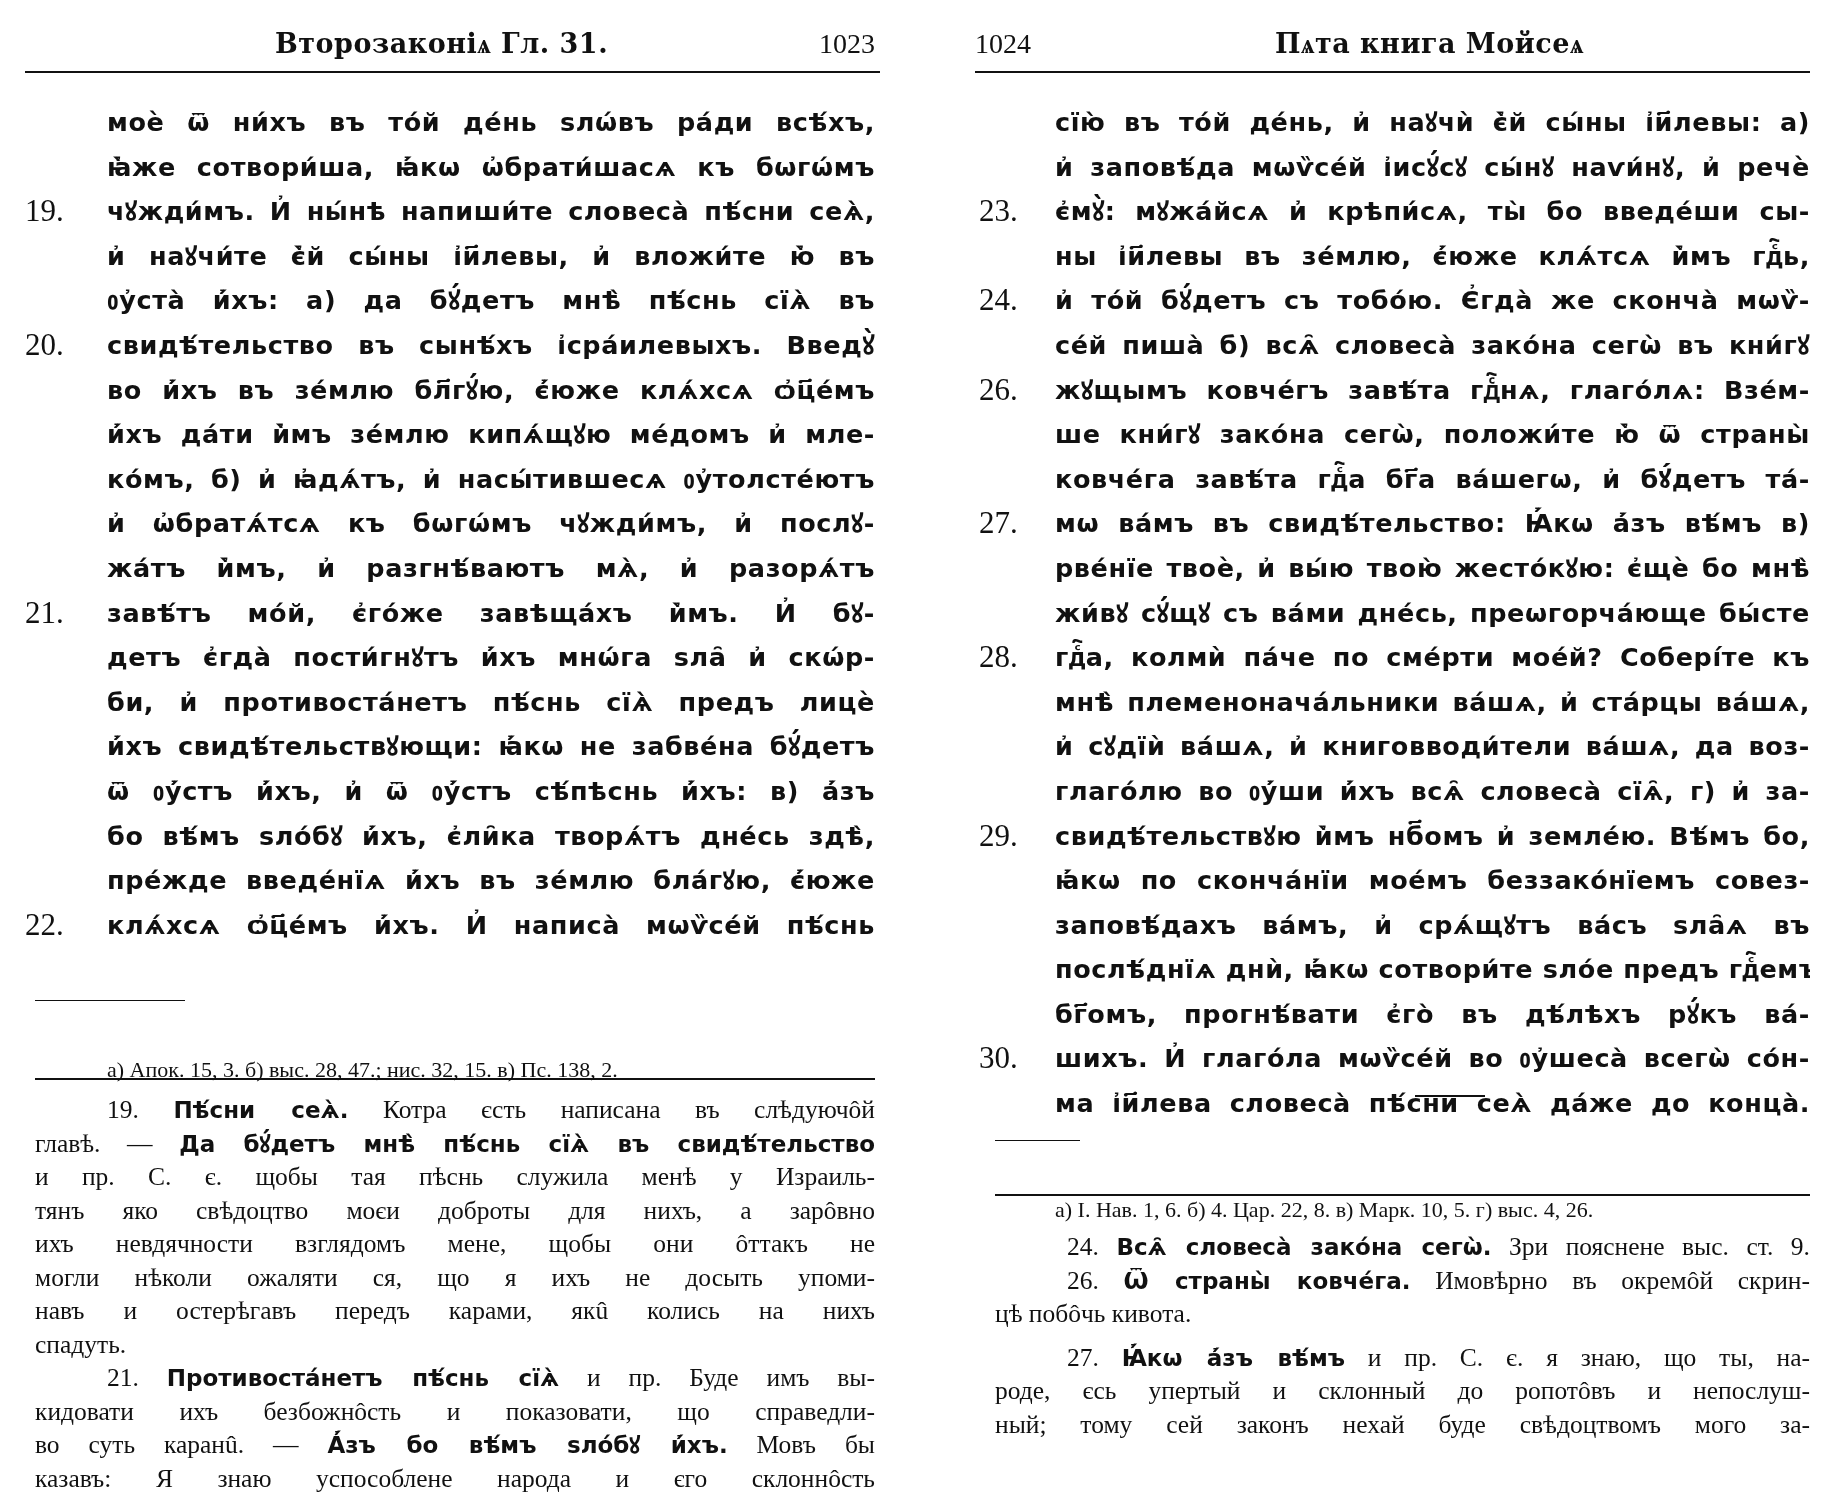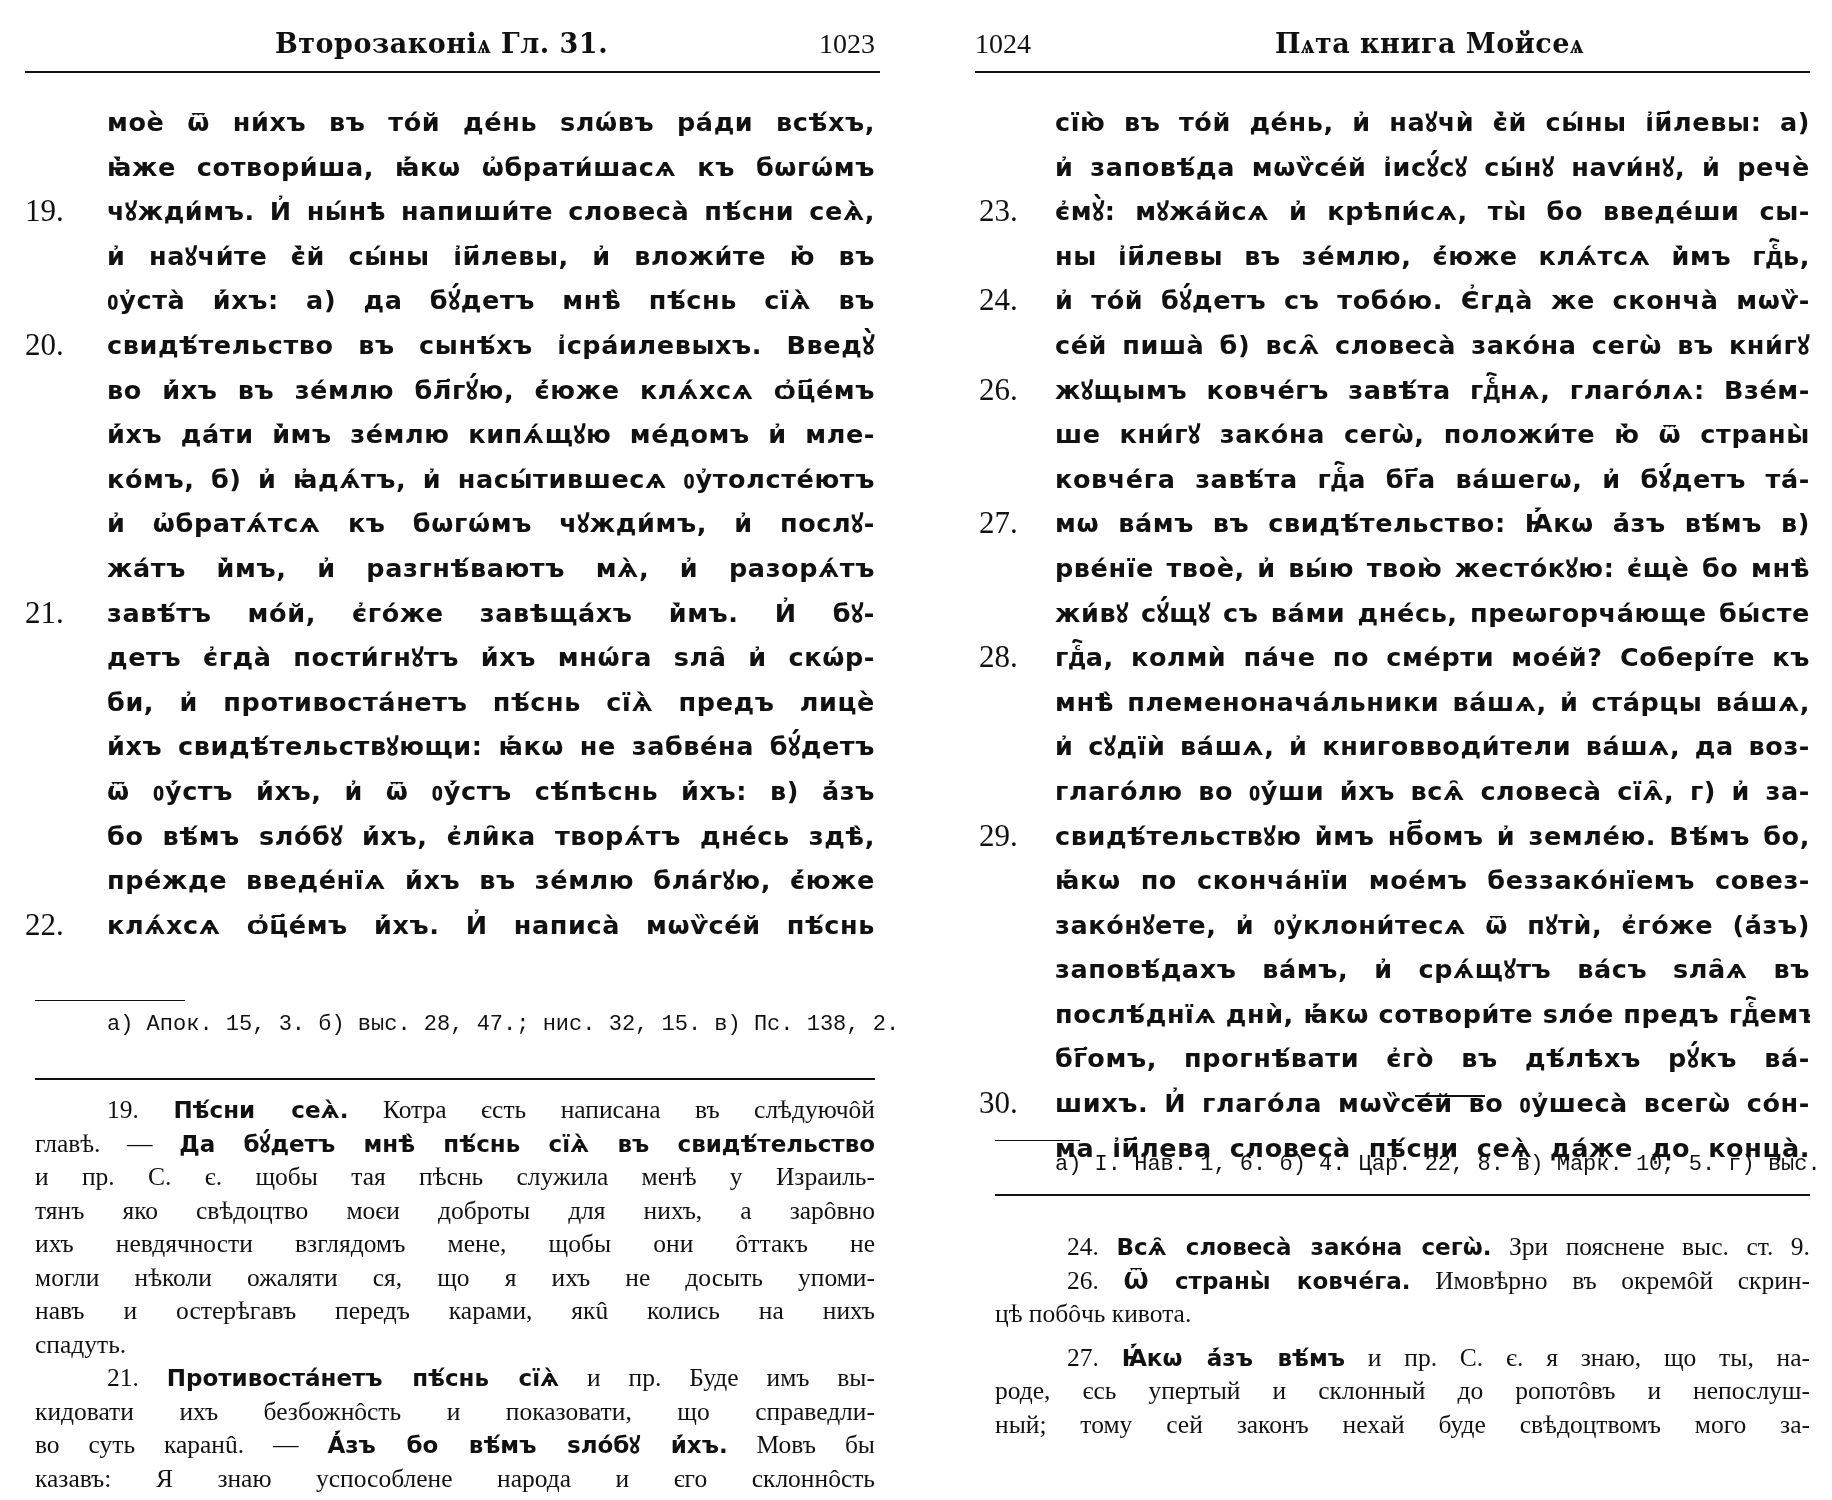--- a/index.html
+++ b/index.html
@@ -16,21 +16,21 @@
   .main { position:absolute; top:100px; left:0; right:0; }
   .line { position:relative; height:44.6px; font-family:"DejaVu Sans", sans-serif; font-weight:bold; font-size:25.5px; line-height:44.6px; white-space:nowrap; letter-spacing:0.6px; }
   .line .vnum { position:absolute; left:0; top:0; font-family:"Liberation Serif", serif; font-weight:normal; font-size:31px; letter-spacing:0; }
   .line .txt { position:absolute; top:0; text-align:justify; text-align-last:justify; overflow:hidden; }
   #page-left .line .vnum { left:0; }
   #page-left .line .txt { left:82px; right:5px; }
   #page-right .line .vnum { left:4px; }
   #page-right .line .txt { left:80px; right:0; }
 
   .fn-rule-short { position:absolute; height:0; border-top:1.5px solid #111; width:150px; }
-  .footnote { position:absolute; font-family:Liberation Mono, monospace; font-size:22px; white-space:nowrap; }
+  .footnote { position:absolute; font-family:Liberation Serif, serif; font-size:22px; white-space:nowrap;margin-top:45px; }
   .section-rule { position:absolute; height:0; border-top:2px solid #111; }
   .center-rule { position:absolute; height:0; border-top:2px solid #111; width:70px; }
 
   .comment { position:absolute; left:0; right:0; font-family:"Liberation Serif", serif; font-size:25.5px; }
   .cline { height:33.5px; line-height:33.5px; white-space:nowrap; text-align:justify; text-align-last:justify; overflow:hidden; }
   .cline.last { text-align-last:left; }
   .cline.indent { padding-left:72px; }
   .cline .kw { font-family:"DejaVu Sans", sans-serif; font-weight:bold; font-size:23px; }
 </style>
 </head>
@@ -214,24 +214,20 @@
       <div class="line">
         <span class="vnum">29.</span>
         <span class="txt">свидѣ́тельствꙋю и҆̀мъ нб҃омъ и҆ земле́ю. Вѣ́мъ бо,</span>
       </div>
       <div class="line">
         <span class="vnum"></span>
         <span class="txt">ꙗ҆́кѡ по сконча́нїи мое́мъ беззако́нїемъ совез-</span>
       </div>
       <div class="line">
         <span class="vnum"></span>
-        <span class="txt">зако́нꙋете, и҆ ᲂу҆клони́тесѧ ѿ пꙋтѝ, є҆го́же (а҆́зъ)</span>
-      </div>
-      <div class="line">
-        <span class="vnum"></span>
         <span class="txt">заповѣ́дахъ ва́мъ, и҆ срѧ́щꙋтъ ва́съ ѕла̑ѧ въ</span>
       </div>
       <div class="line">
         <span class="vnum"></span>
         <span class="txt">послѣ́днїѧ днѝ, ꙗ҆́кѡ сотвори́те ѕло́е предъ гдⷭ҇емъ</span>
       </div>
       <div class="line">
         <span class="vnum"></span>
         <span class="txt">бг҃омъ, прогнѣ́вати є҆го̀ въ дѣ́лѣхъ рꙋ́къ ва́-</span>
       </div>

